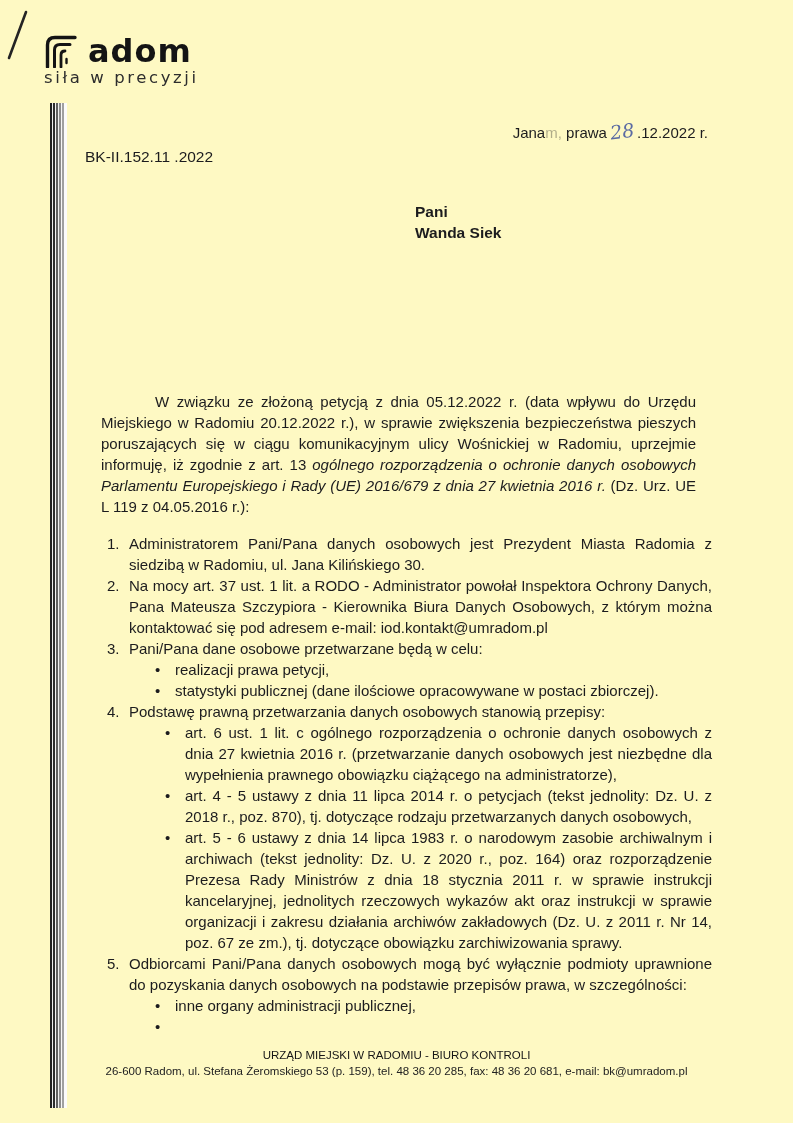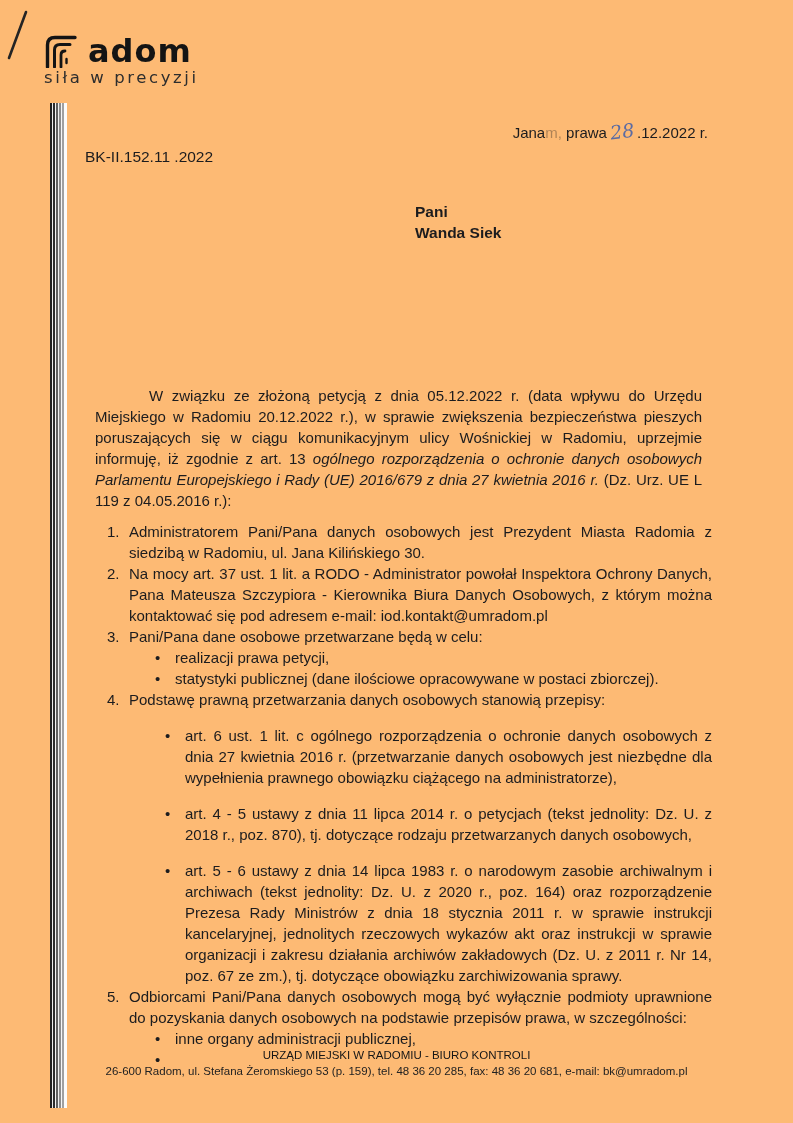--- a/index.html
+++ b/index.html
@@ -1,18 +1,18 @@
 <!DOCTYPE html>
 <html><head>
 <meta charset="utf-8">
 <style>
   html,body{margin:0;padding:0;background:#e9e9e9;}
   .page{
     position:relative;width:793px;height:1123px;margin:0 auto;
-    background:#fdba74;color:#1c1c1e;
+    background:#fef9c3;color:#1c1c1e;
     font-family:"Liberation Sans","DejaVu Sans",sans-serif;
     font-size:15px;line-height:21px;overflow:hidden;
   }
   
   .corner-mark{position:absolute;left:2px;top:4px;}
   
   .logo{position:absolute;left:44px;top:34px;}
   .logo-row{display:flex;align-items:flex-end;}
   .logo-mark{display:block;margin-right:2px;}
   .wordmark{
@@ -35,26 +35,26 @@
   .faded{opacity:.35;}
   .hand-day{
     display:inline-block;margin:0 3px;transform:rotate(-7deg);
     font-family:"DejaVu Serif","Liberation Serif",serif;font-style:italic;
     font-size:19px;color:#5b6ba3;line-height:18px;
   }
   .refnum{position:absolute;left:85px;top:146px;font-size:15.5px;}
   .addressee{position:absolute;left:415px;top:201px;font-weight:700;font-size:15.5px;}
   
   .body{position:absolute;left:85px;top:375px;width:627px;}
-  .intro{margin:10px;text-indent:54px;text-align:justify;}
+  .intro{margin:16px;text-indent:54px;text-align:justify;}
   .li{position:relative;padding-left:44px;text-align:justify;}
   .li .num{position:absolute;left:22px;top:0;}
   .bli{position:relative;padding-left:90px;text-align:justify;}
   .bli .dot{position:absolute;left:70px;top:0;}
-  .bli.deep{padding-left:100px;margin-top:15px;}
+  .bli.deep{padding-left:100px;}
   .bli.deep .dot{left:80px;}
   .dot::before{content:"\2022";font-size:15px;}
   
   .footer{position:absolute;left:0;right:0;top:1048px;text-align:center;}
   .footer-office{font-weight:400;font-size:11.5px;line-height:15px;color:#161616;}
   .footer-contact{font-size:11.5px;line-height:16px;color:#222;}
 </style>
 </head>
 <body>
 

